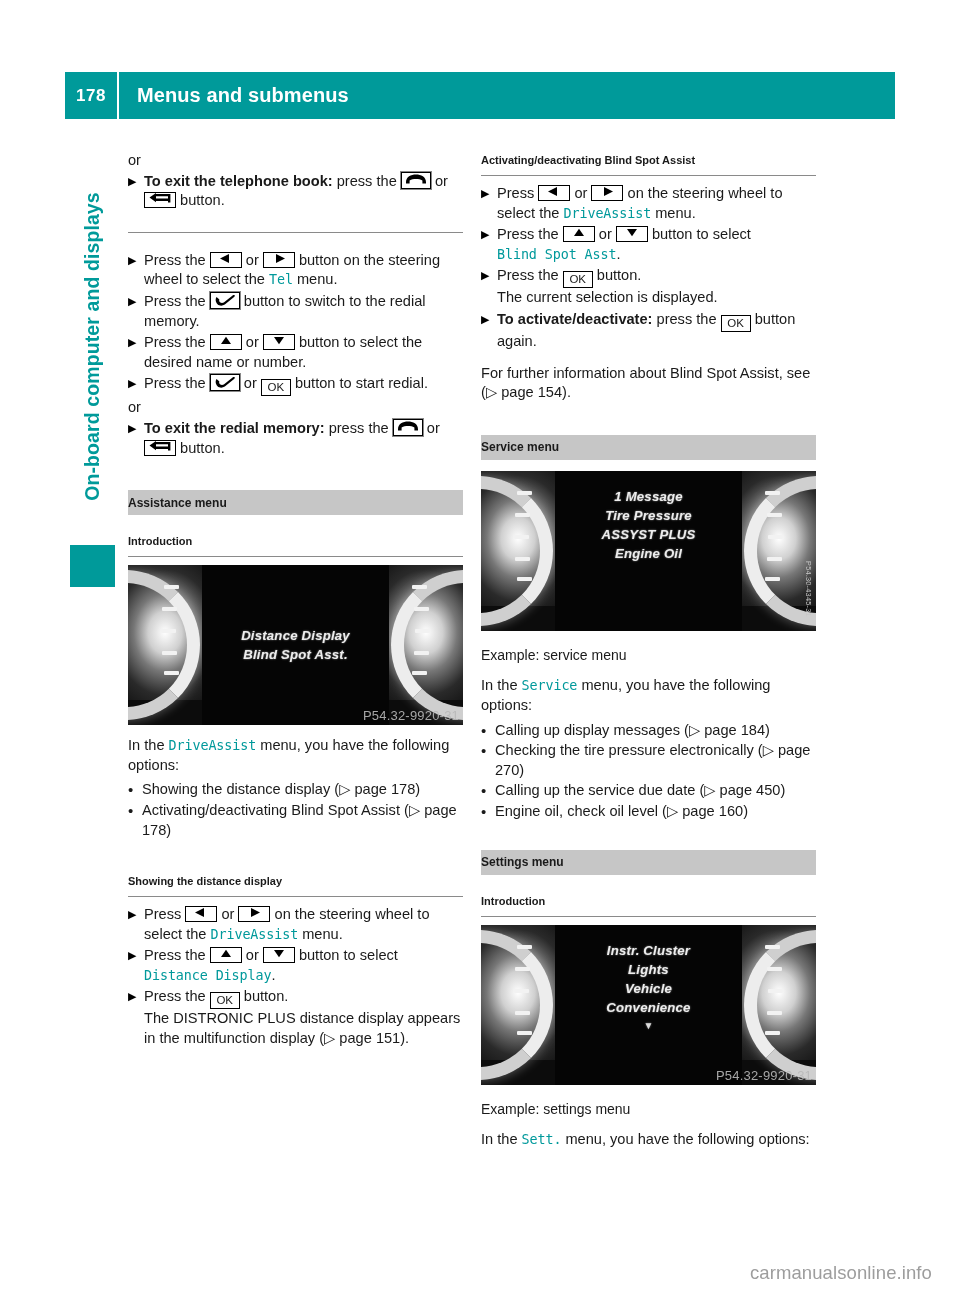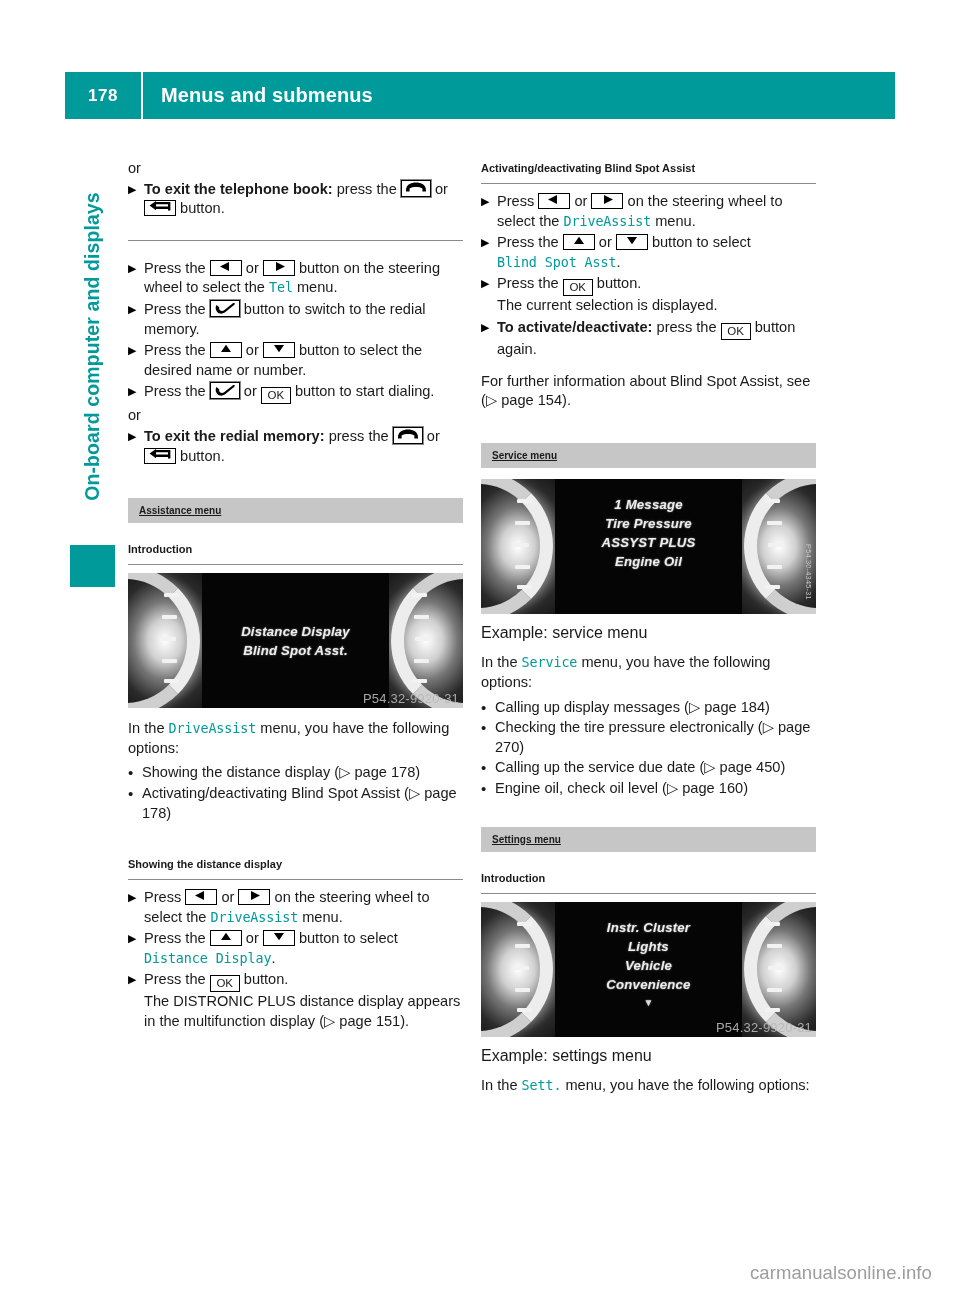--- a/index.html
+++ b/index.html
@@ -21,21 +21,21 @@
     position: absolute;
     left: 65px;
     top: 72px;
     width: 830px;
     height: 47px;
     background: #009A9A;
     display: flex;
     align-items: center;
   }
   .header-page-num {
-    width: 76px;
+    width: 52px;
     text-align: center;
     color: #ffffff;
     font-size: 17px;
     font-weight: bold;
     letter-spacing: 0.5px;
   }
   .header-divider {
     width: 2px;
     height: 47px;
     background: #ffffff;
@@ -67,21 +67,21 @@
     left: 70px;
     top: 545px;
     width: 45px;
     height: 42px;
     background: #009A9A;
   }
 
   
   .col {
     position: absolute;
-    top: 158px;
+    top: 150px;
     width: 335px;
   }
   .col-left  { left: 128px; }
   .col-right { left: 481px; }
 
   
   .p {
     font-size: 14.6px;
     line-height: 19.6px;
     margin: 0 0 0 0;
@@ -99,25 +99,23 @@
   .rule {
     border-bottom: 1.6px solid #8a8a8a;
     margin: 2px 0 8px 0;
   }
 
   .band {
     background: #c6c6c6;
     height: 25px;
     display: flex;
     align-items: center;
-    padding-left: 11px;
-    font-size: 10px;
+    font-size: 12px;
     font-weight: bold;
     box-sizing: border-box;
-    text-decoration: underline;
   }
 
   
   .step {
     display: flex;
     font-size: 14.6px;
     line-height: 19.6px;
     margin-bottom: 2px;
   }
   .step-arrow {
@@ -187,21 +185,21 @@
     width: 30px;
     height: 17px;
     border: 1.6px solid #000;
     outline: 1.4px solid #888;
     outline-offset: 0px;
   }
 
   
   .figure {
     width: 335px;
-    height: 135px;
+    height: 160px;
     position: relative;
     overflow: hidden;
     background: #0c0c0c;
   }
   .fig-dial {
     position: absolute;
     top: 0;
     height: 135px;
     width: 74px;
     background:
@@ -296,23 +294,23 @@
     position: absolute;
     right: 3px;
     bottom: 14px;
     color: #c8c8c8;
     font-size: 7.4px;
     writing-mode: vertical-rl;
     letter-spacing: 0.2px;
     white-space: nowrap;
   }
   .fig-caption {
-    font-size: 16px;
+    font-size: 14px;
     line-height: 19.6px;
-    margin-top: 9px;
+    margin-top: 15px;
   }
 
   
   .watermark {
     position: absolute;
     right: 28px;
     bottom: 18px;
     color: #9d9d9d;
     font-size: 18.5px;
     letter-spacing: 0.1px;
@@ -419,21 +417,21 @@
     <span class="step-arrow">▶</span>
     <span class="step-body">
       <span>Press the</span>
       <span class="key key-phone">
         <svg width="26" height="13" viewBox="0 0 26 13">
             <path d="M5.5 11.2 C3.5 9.2 3 6 4.6 4 L7.4 6.4 C6.9 7.6 7.2 8.6 8 9.3 C9 10.1 10.4 10.3 11.8 9.6 L20.6 2.6 C21.6 1.8 22.6 2 23 2.6 L22.4 3.8 L12.8 11.6 C10.4 13 7.5 13.1 5.5 11.2 Z" fill="#000"></path>
           </svg>
       </span>
       <span>or</span>
       <span class="key key-ok">OK</span>
-      <span>button to start dialing.</span>
+      <span>button to start redial.</span>
     </span>
   </div>
 
   <div class="or-line">or</div>
 
   <div class="step">
     <span class="step-arrow">▶</span>
     <span class="step-body">
       <b>To exit the redial memory:</b>
       <span>press the</span>

